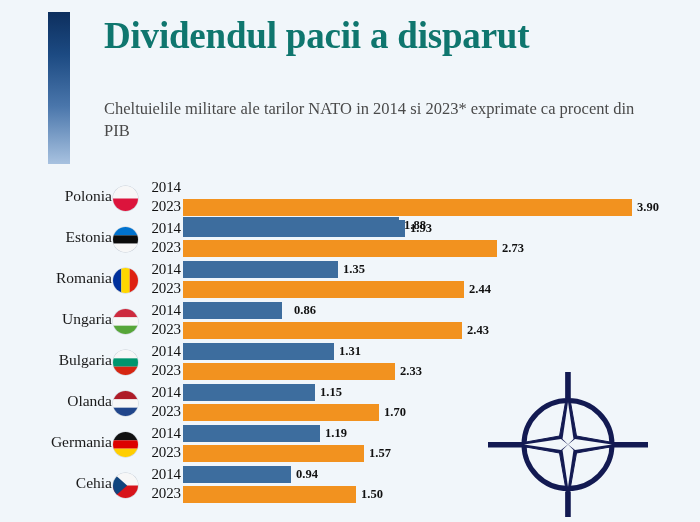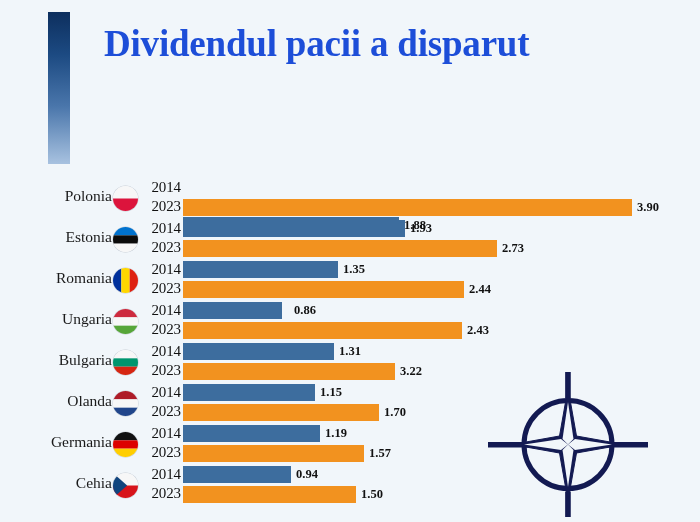--- a/index.html
+++ b/index.html
@@ -32,26 +32,26 @@
     position: absolute;
     left: 48px;
     top: 12px;
     width: 22px;
     height: 152px;
     background: linear-gradient(to bottom, #0d2f5e 0%, #1c4a82 28%, #4a76ab 62%, #a8c2e0 100%);
   }
   .title {
     position: absolute;
     left: 104px;
-    top: 22px;
+    top: 14px;
     width: 570px;
     font-family: "Liberation Serif", serif;
     font-size: 37px;
     font-weight: bold;
-    color: #1d4ed8;
+    color: #0f766e;
     letter-spacing: -0.2px;
     line-height: 44px;
     white-space: nowrap;
   }
   .subtitle {
     position: absolute;
     left: 104px;
     top: 98px;
     width: 560px;
     font-family: "Liberation Serif", serif;
@@ -161,20 +161,21 @@
   .nato-emblem svg { display: block; width: 160px; height: 145px; }
 </style>
 </head>
 <body>
 
 <div id="infographic">
 
   <div class="header">
     <div class="accent-bar"></div>
     <div class="title">Dividendul pacii a disparut</div>
+    <div class="subtitle">Cheltuielile militare ale tarilor NATO in 2014 si 2023* exprimate ca procent din PIB</div>
   </div>
 
   <div class="chart" id="chart-rows">
       <div class="row" style="top: 6px;">
         <div class="country-label">Polonia</div>
         <div class="flag">
           <svg viewBox="0 0 30 30" xmlns="http://www.w3.org/2000/svg">
             <rect width="30" height="15" fill="#f7f7f7"></rect>
             <rect y="15" width="30" height="15" fill="#dc143c"></rect>
           </svg>
@@ -279,21 +280,21 @@
           <div class="year y1">2014</div>
           <div class="year y2">2023</div>
         </div>
         <div class="bars">
           <div class="bar-wrap b1" style="width: 211px; padding-left: 44px;">
             <div class="bar c2014" style="width: 151px;"></div>
             <div class="bar-value" style="left: 151px;">1.31</div>
           </div>
           <div class="bar-wrap b2" style="width: 272px;">
             <div class="bar c2023" style="width: 212px;"></div>
-            <div class="bar-value" style="left: 212px;">3.22</div>
+            <div class="bar-value" style="left: 212px;">2.33</div>
           </div>
         </div>
       </div>
       <div class="row" style="top: 211px;">
         <div class="country-label">Olanda</div>
         <div class="flag">
           <svg viewBox="0 0 30 30" xmlns="http://www.w3.org/2000/svg">
             <rect width="30" height="10" fill="#ae1c28"></rect>
             <rect y="10" width="30" height="10" fill="#f7f7f7"></rect>
             <rect y="20" width="30" height="10" fill="#21468b"></rect>

